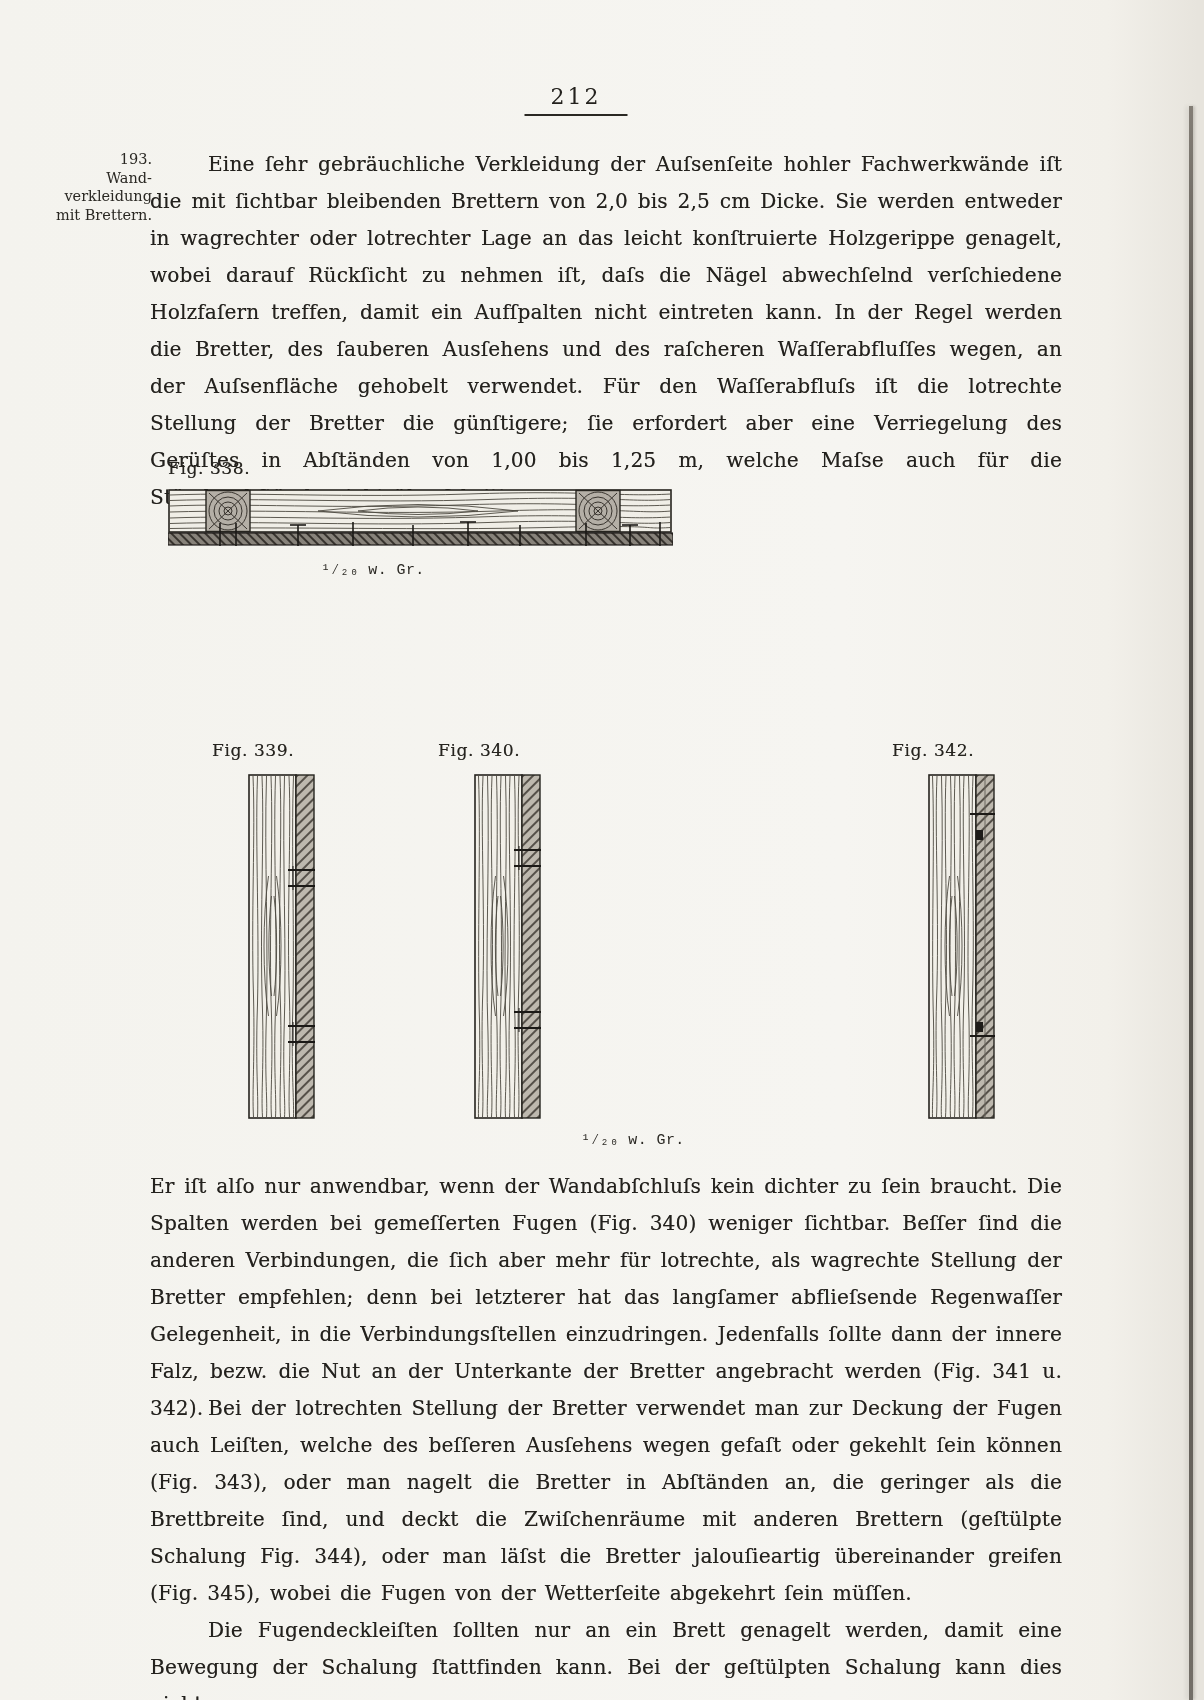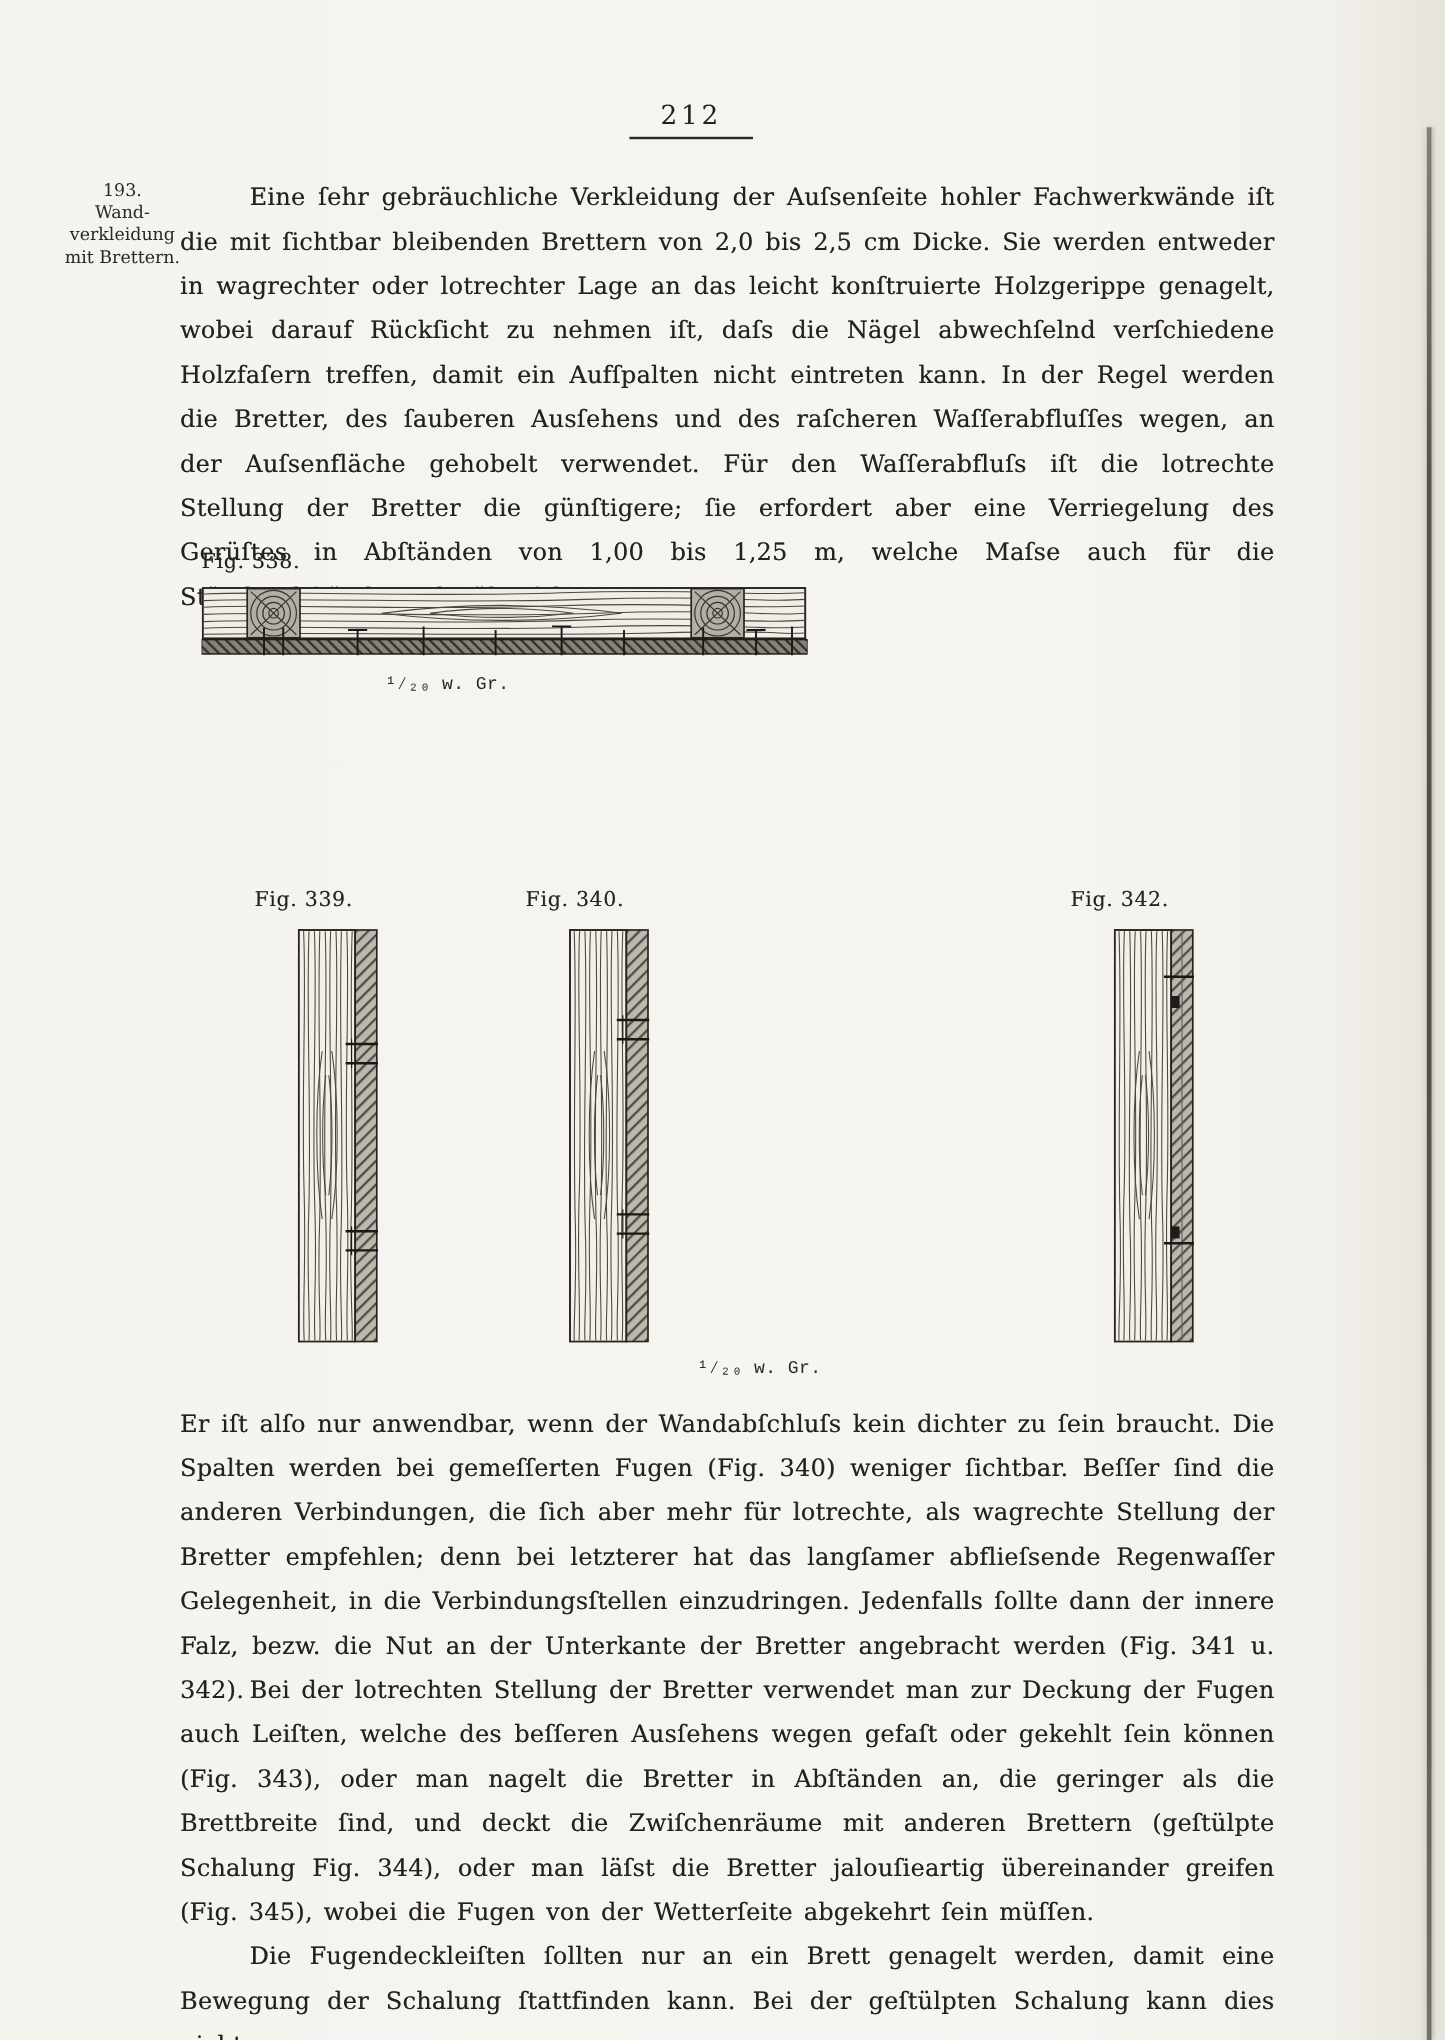--- a/index.html
+++ b/index.html
@@ -17,21 +17,21 @@
     overflow:hidden;
   }
   .page-number{
     position:absolute;top:84px;left:576px;transform:translateX(-50%);
     font-size:22px;letter-spacing:3px;
     padding:0 26px 5px 26px;
     border-bottom:2px solid #2a2823;
   }
   .margin-note{
     position:absolute;left:52px;top:150px;width:100px;
-    font-size:14.5px;line-height:18.5px;text-align:center;color:#2a2823;
+    font-size:14.5px;line-height:18.5px;text-align:right;color:#2a2823;
   }
   .para{
     position:absolute;left:150px;width:912px;
     font-size:20px;line-height:37px;
     text-align:justify;word-spacing:2.5px;letter-spacing:.2px;
     text-shadow:0.25px 0 0 rgba(30,28,24,.55);
   }
   .indent{text-indent:58px;}
   .split{
     position:absolute;left:150px;top:444px;width:958px;display:flex;align-items:flex-start;

